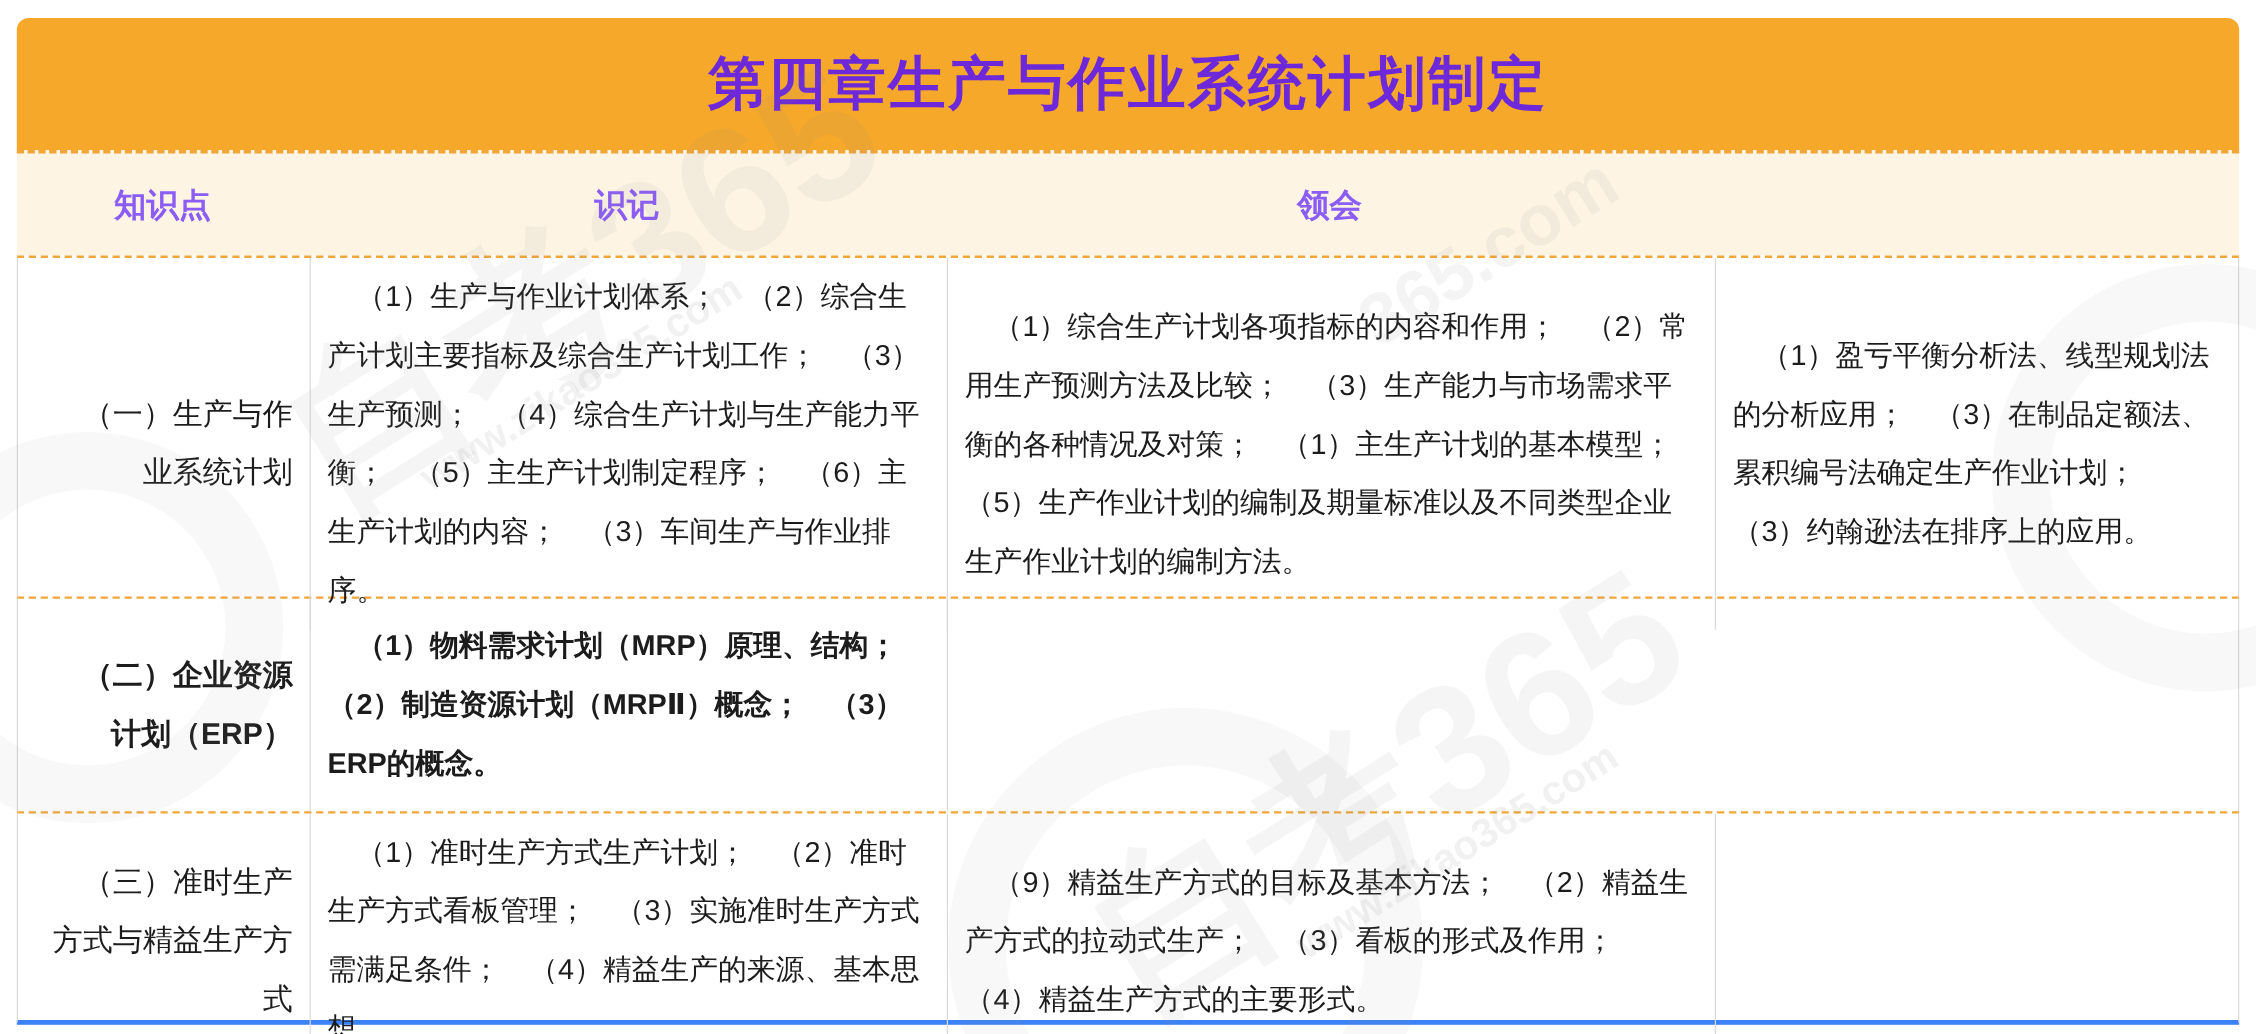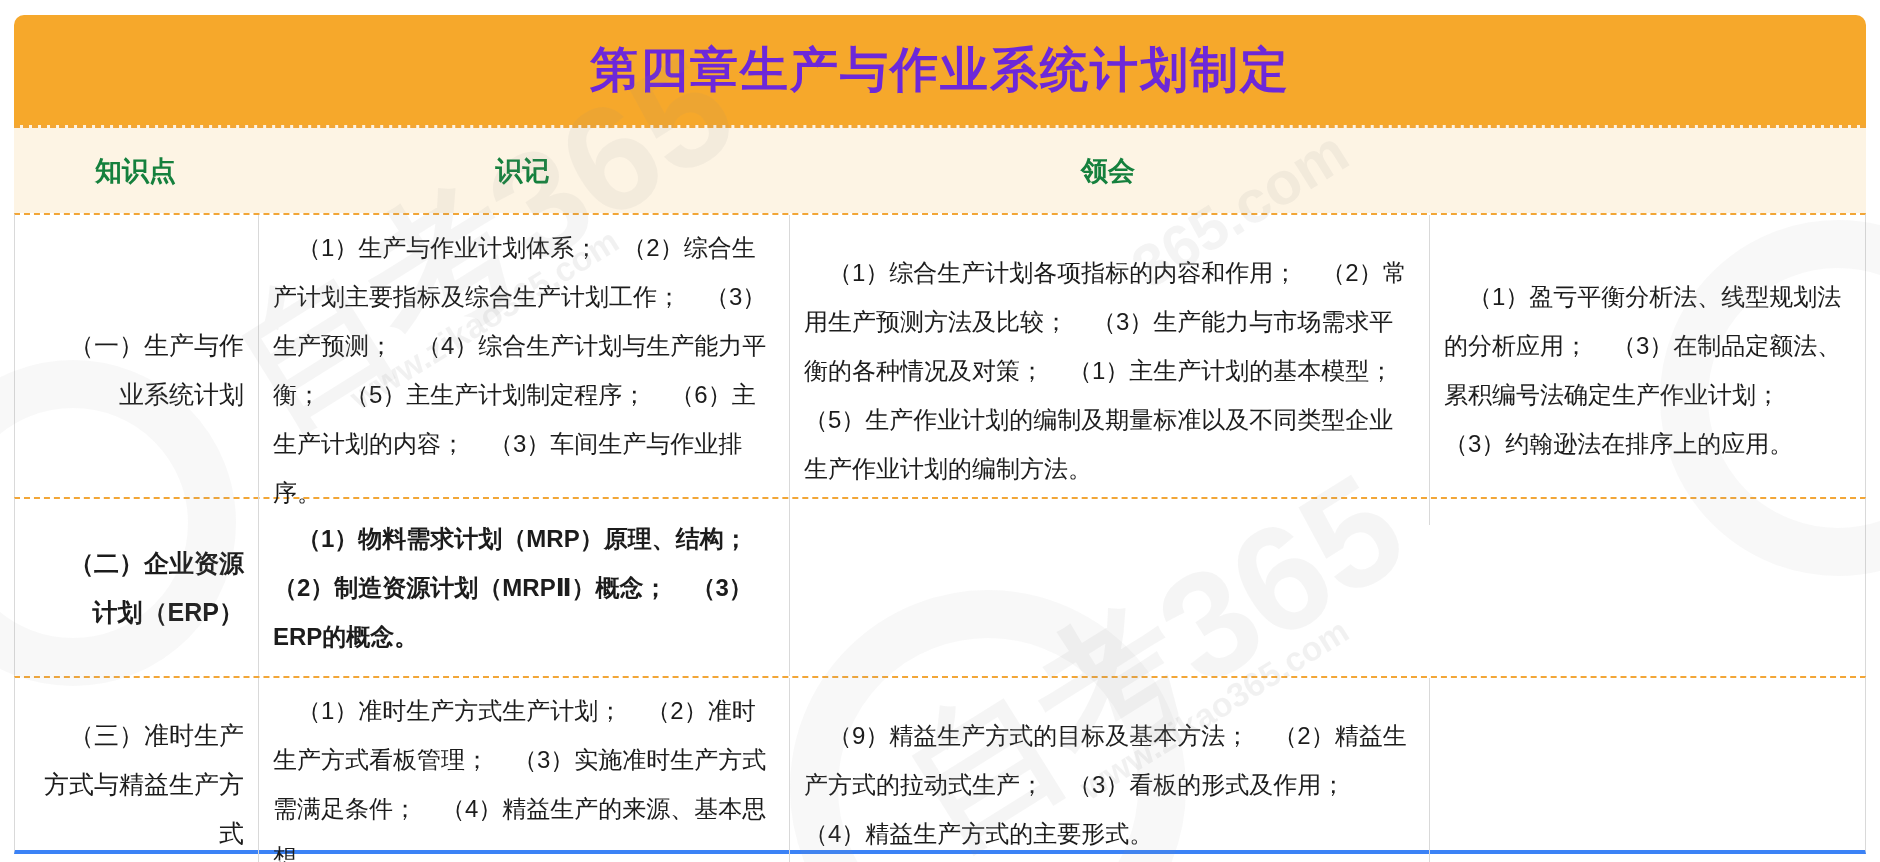--- a/index.html
+++ b/index.html
@@ -11,21 +11,21 @@
   .titlebar{
     height:110px;background:#f6a82b;border-radius:10px 10px 0 0;
     display:flex;align-items:center;justify-content:center;
   }
   .title{color:#6d28d9;font-size:48px;font-weight:bold;letter-spacing:2px;}
   .grid{display:grid;grid-template-columns:243px 531px 640px 438px;}
   .header-row{
     height:85px;background:#fdf4e4;border-top:3px dashed #f2a637;
     align-items:center;
   }
-  .hcell{text-align:center;font-size:27px;font-weight:bold;color:#15803d;}
+  .hcell{text-align:center;font-size:27px;font-weight:bold;color:#8b5cf6;}
   .body-row{
     border-top:2px dashed #f2a637;
     border-left:1px solid #d9d9d9;border-right:1px solid #d9d9d9;
     background:#ffffff;
   }
   .body-row.r1{height:282px;}
   .body-row.r2{height:177px;font-weight:bold;}
   .body-row.r3{height:172px;}
   .body-row:last-child{border-bottom:4px solid #3b82f6;}
   .cell{

